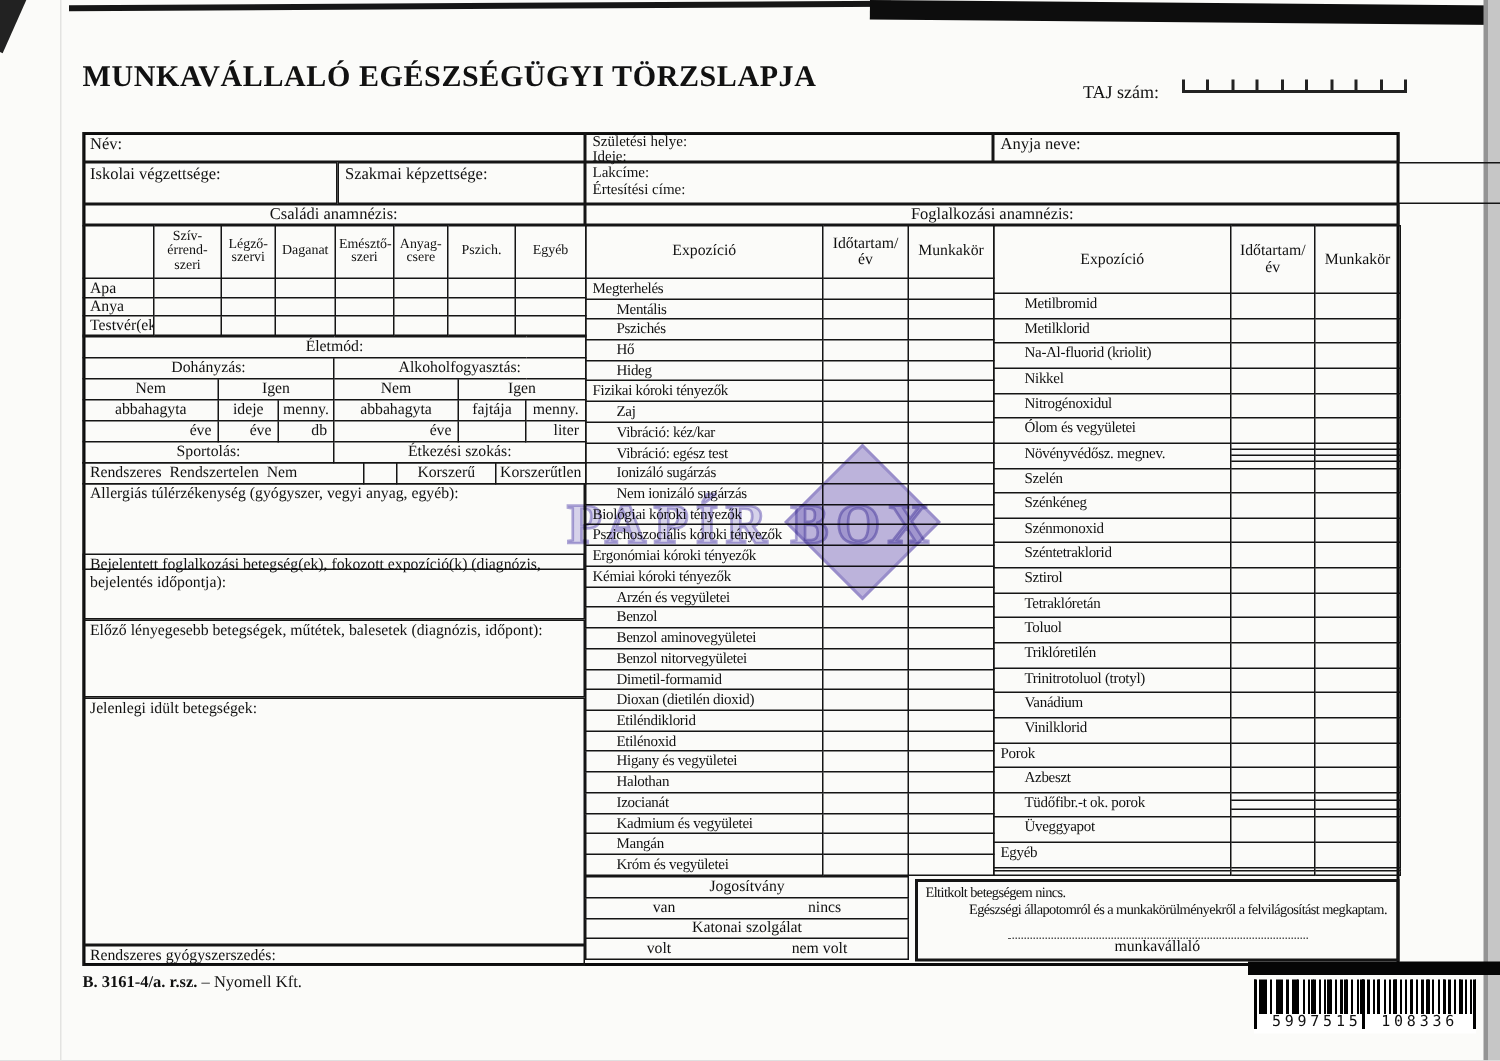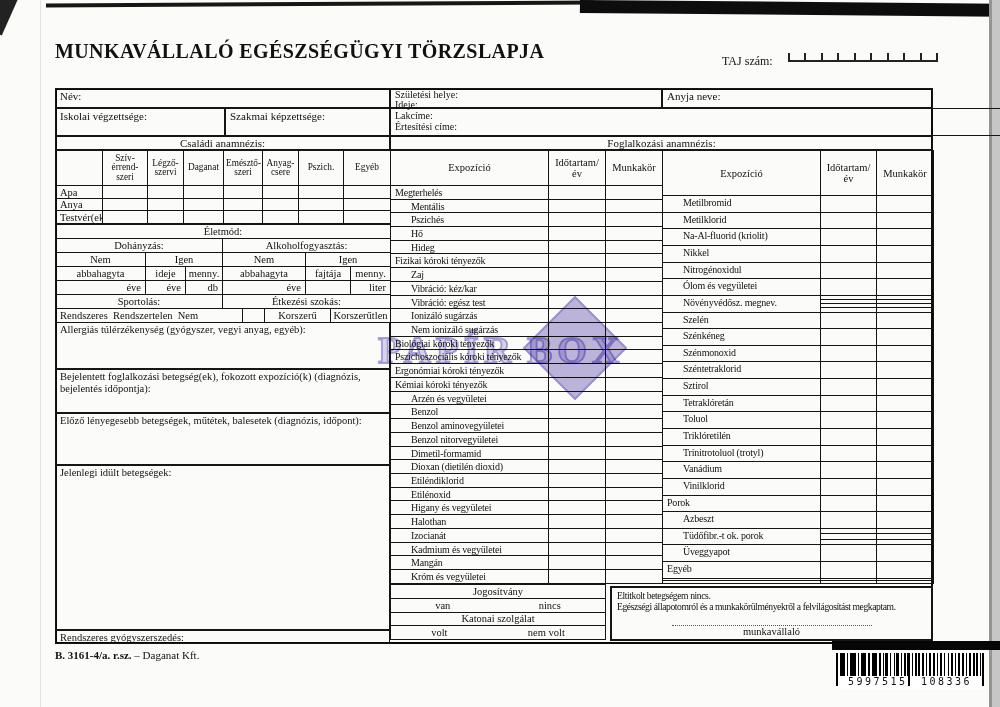--- a/index.html
+++ b/index.html
@@ -219,21 +219,21 @@
     <tbody>
         <tr>
       <td class="lft" style="white-space:pre;">Rendszeres  Rendszertelen  Nem</td>
       <td></td>
       <td>Korszerű</td>
       <td>Korszerűtlen</td>
     </tr>
   </tbody>
     </table>
 
-  <div class="box" style="left:55px;top:322px;width:335px;height:47px;white-space:normal;font-size:10.5px;">
+  <div class="box" style="left:55px;top:322px;width:335px;height:58px;white-space:normal;font-size:10.5px;">
     <span>Allergiás túlérzékenység (gyógyszer, vegyi anyag, egyéb):</span>
   </div>
   <div class="box" style="left:55px;top:369px;width:335px;height:44px;white-space:normal;font-size:10.5px;">
     <span>Bejelentett foglalkozási betegség(ek), fokozott expozíció(k) (diagnózis, bejelentés időpontja):</span>
   </div>
   <div class="box" style="left:55px;top:413px;width:335px;height:52px;white-space:normal;font-size:10.5px;">
     <span>Előző lényegesebb betegségek, műtétek, balesetek (diagnózis, időpont):</span>
   </div>
   <div class="box" style="left:55px;top:465px;width:335px;height:165px;font-size:10.5px;">
     <span>Jelenlegi idült betegségek:</span>
@@ -592,27 +592,27 @@
         <tr class="xrow">
           <td class="xlabel"></td>
           <td class="xcell"></td>
           <td class="xcell"></td>
         </tr>
       </tbody>
   </table>
 
   <div id="decl-box" class="box" style="left:610px;top:586px;width:323px;height:55px;padding:2px 5px;">
     <div class="nowrap" style="font-size:9.6px;letter-spacing:-0.4px;line-height:11px;">Eltitkolt betegségem nincs.</div>
-    <div class="nowrap" style="font-size:9.6px;letter-spacing:-0.4px;line-height:11px;">Egészségi állapotomról és a munkakörülményekről a felvilágosítást megkaptam.</div>
+    <div class="nowrap" style="font-size:9.6px;letter-spacing:-0.4px;line-height:11px;margin-left:29px;">Egészségi állapotomról és a munkakörülményekről a felvilágosítást megkaptam.</div>
     <div class="sigline"></div>
     <div class="center" style="font-size:10.5px;">munkavállaló</div>
   </div>
 
   <div class="abs nowrap" style="left:55px;top:649px;font-size:11px;">
-    <span style="font-weight:bold;">B. 3161-4/a. r.sz.</span><span> – Daganat Kft.</span>
+    <span style="font-weight:bold;">B. 3161-4/a. r.sz.</span><span> – Nyomell Kft.</span>
   </div>
 
   <div class="abs" style="left:832px;top:641px;width:168px;height:9px;background:#060606;"></div>
   <div class="abs" id="barcode" style="left:836px;top:653px;width:148px;height:36px;background:#fff;">
     <div id="bc-bars"></div>
     <span class="guard" style="left:0;"></span>
     <span class="guard" style="left:72px;"></span>
     <span class="guard" style="right:0;"></span>
     <div id="bc-digits">
       <span>5997515</span>

